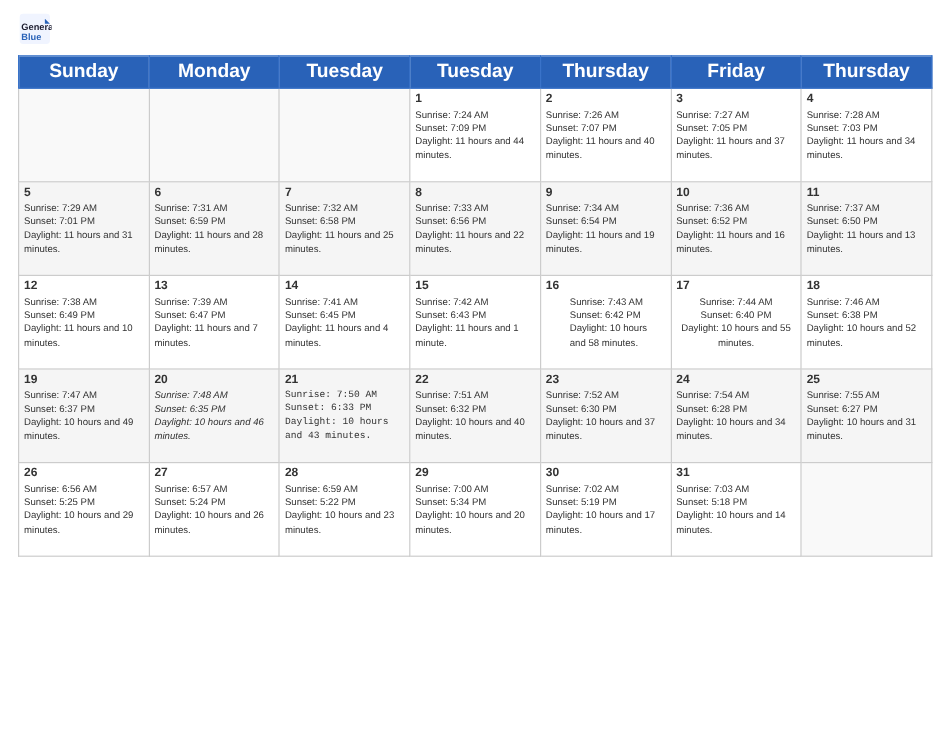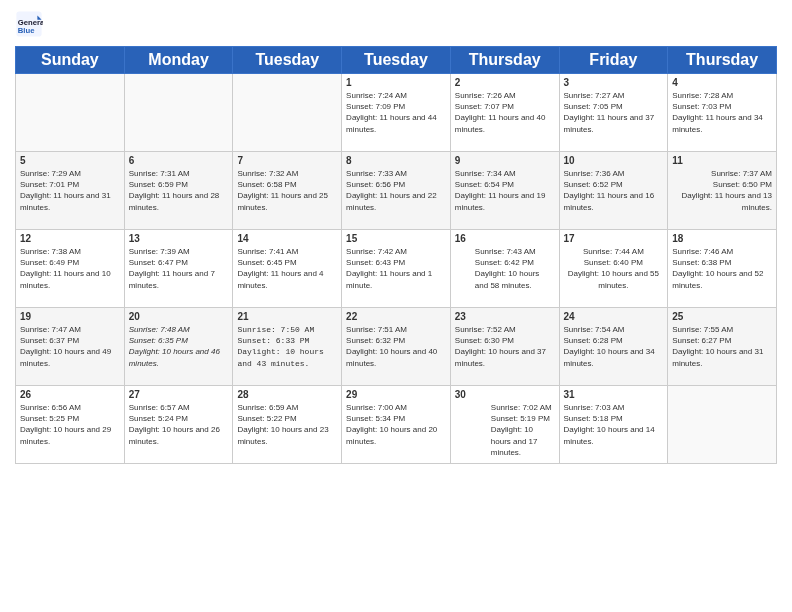--- a/index.html
+++ b/index.html
@@ -185,21 +185,21 @@
 Daylight: 11 hours and 19 minutes.</div>
           </td>
           <td>
             <span class="day-num">10</span>
             <div class="day-info" style="white-space: pre-line;">Sunrise: 7:36 AM
 Sunset: 6:52 PM
 Daylight: 11 hours and 16 minutes.</div>
           </td>
           <td>
             <span class="day-num">11</span>
-            <div class="day-info" style="white-space: pre-line; text-align: right;">Sunrise: 7:37 AM
+            <div class="day-info" style="white-space: pre-line;">Sunrise: 7:37 AM
 Sunset: 6:50 PM
 Daylight: 11 hours and 13 minutes.</div>
           </td>
         </tr>
         <tr>
           <td>
             <span class="day-num">12</span>
             <div class="day-info" style="white-space: pre-line;">Sunrise: 7:38 AM
 Sunset: 6:49 PM
 Daylight: 11 hours and 10 minutes.</div>
@@ -305,21 +305,21 @@
 Daylight: 10 hours and 23 minutes.</div>
           </td>
           <td>
             <span class="day-num">29</span>
             <div class="day-info" style="white-space: pre-line;">Sunrise: 7:00 AM
 Sunset: 5:34 PM
 Daylight: 10 hours and 20 minutes.</div>
           </td>
           <td>
             <span class="day-num">30</span>
-            <div class="day-info" style="white-space: pre-line; margin-left: 36px;">Sunrise: 7:02 AM
+            <div class="day-info" style="white-space: pre-line;">Sunrise: 7:02 AM
 Sunset: 5:19 PM
 Daylight: 10 hours and 17 minutes.</div>
           </td>
           <td>
             <span class="day-num">31</span>
             <div class="day-info" style="white-space: pre-line;">Sunrise: 7:03 AM
 Sunset: 5:18 PM
 Daylight: 10 hours and 14 minutes.</div>
           </td>
           <td class="empty"></td>

